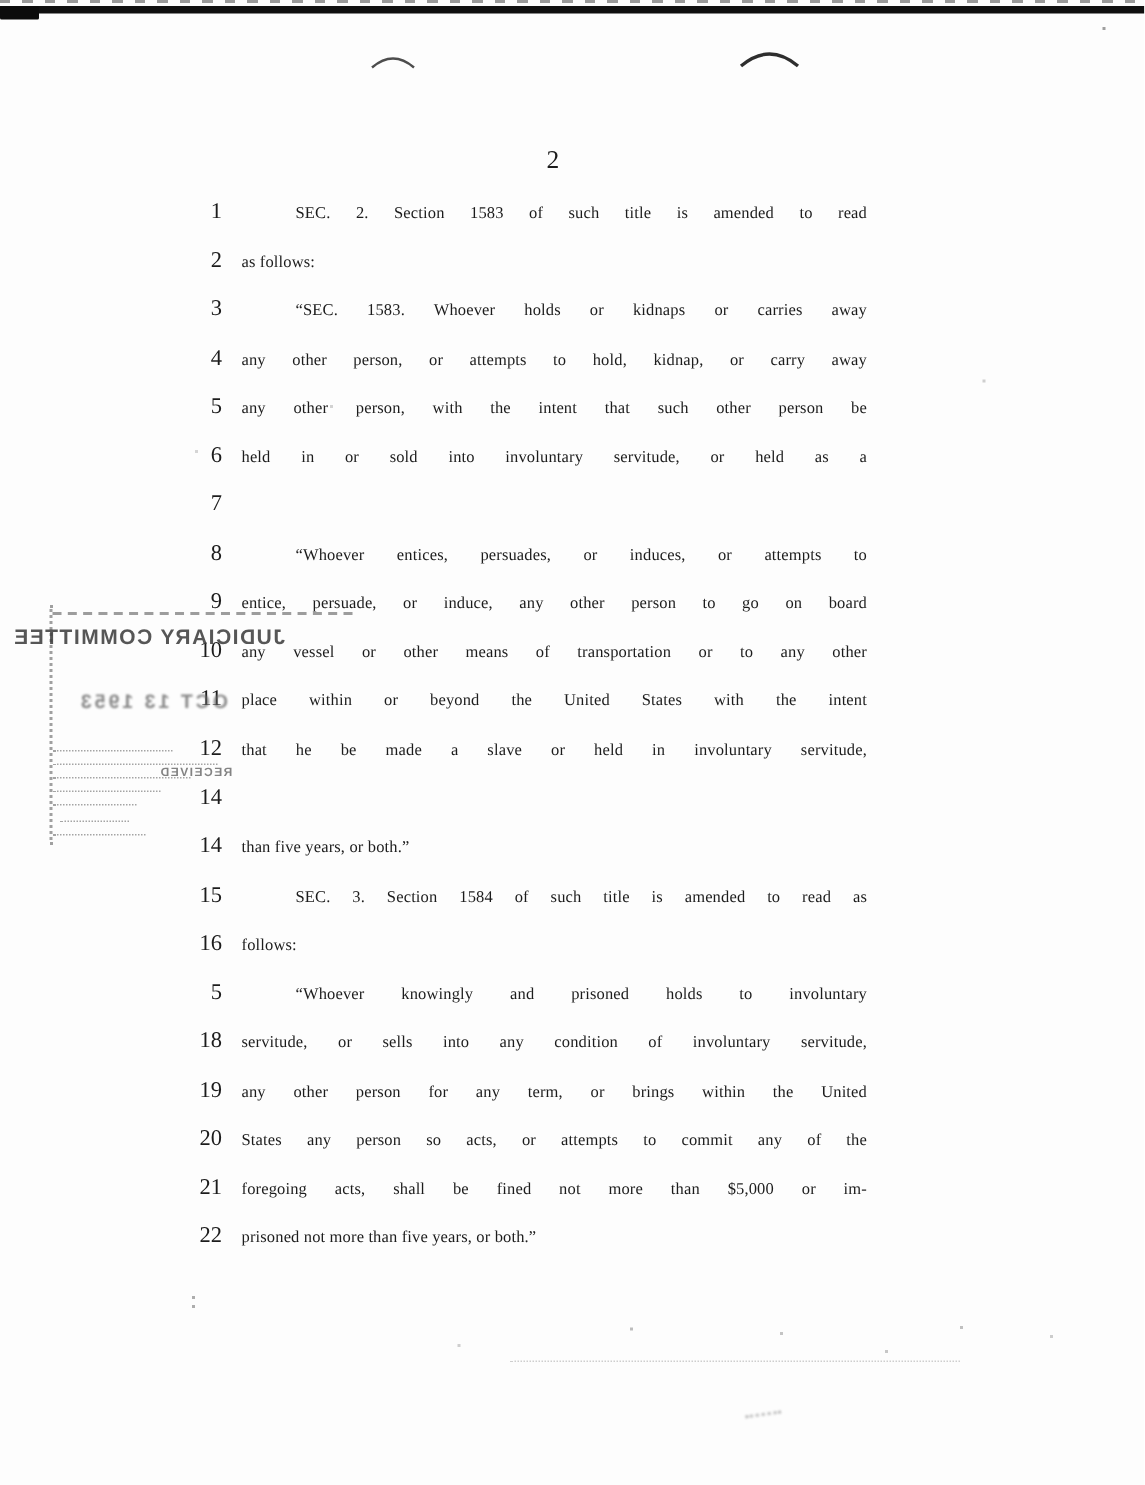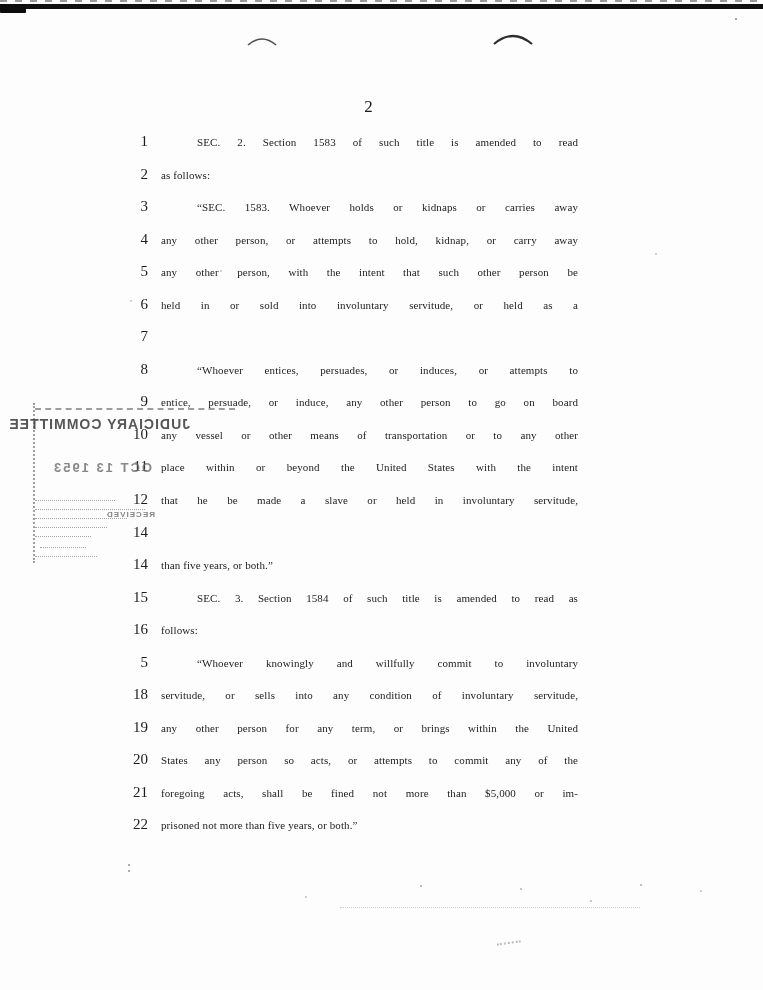--- a/index.html
+++ b/index.html
@@ -182,21 +182,21 @@
       <div class="bill-line">
       <span class="line-num">15</span>
       <span class="line-text indent">SEC. 3. Section 1584 of such title is amended to read as</span>
     </div>
       <div class="bill-line">
       <span class="line-num">16</span>
       <span class="line-text no-justify">follows:</span>
     </div>
       <div class="bill-line">
       <span class="line-num">5</span>
-      <span class="line-text indent">“Whoever knowingly and willfully commit to involuntary</span>
+      <span class="line-text indent">“Whoever knowingly and prisoned holds to involuntary</span>
     </div>
       <div class="bill-line">
       <span class="line-num">18</span>
       <span class="line-text">servitude, or sells into any condition of involuntary servitude,</span>
     </div>
       <div class="bill-line">
       <span class="line-num">19</span>
       <span class="line-text">any other person for any term, or brings within the United</span>
     </div>
       <div class="bill-line">

